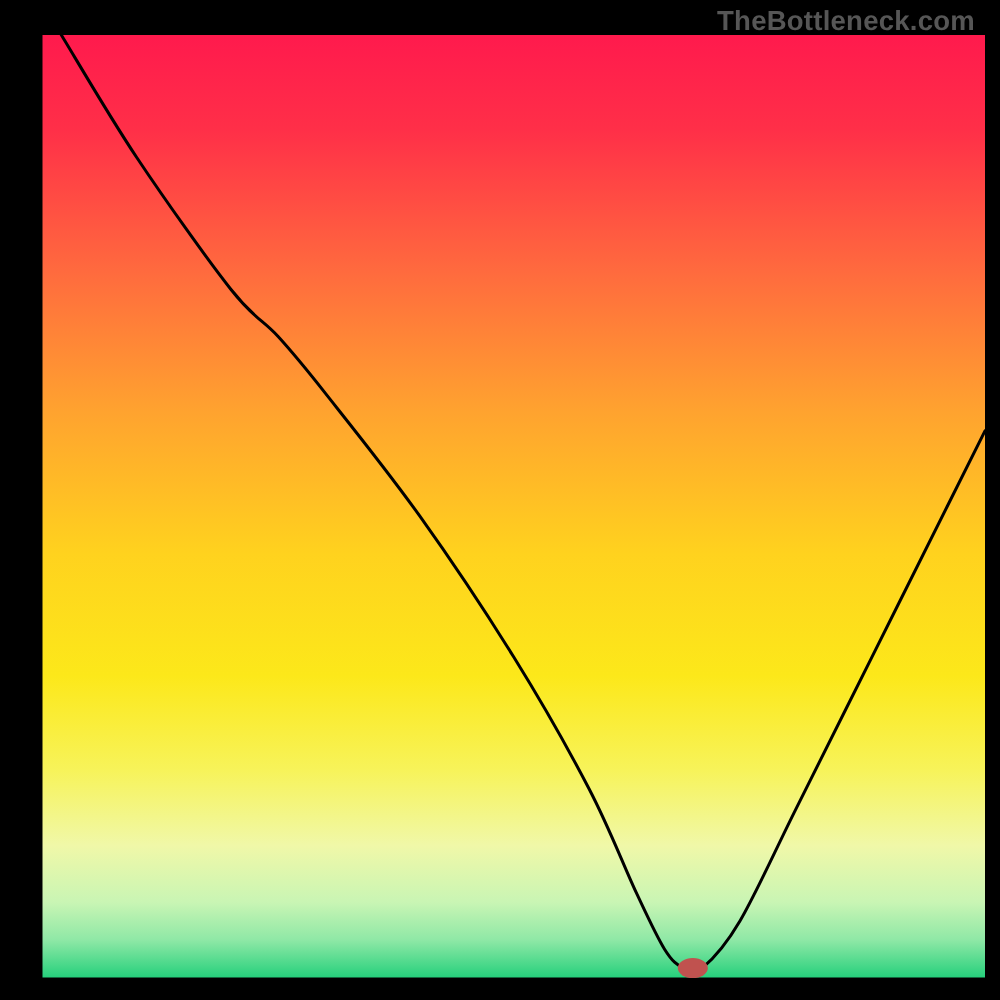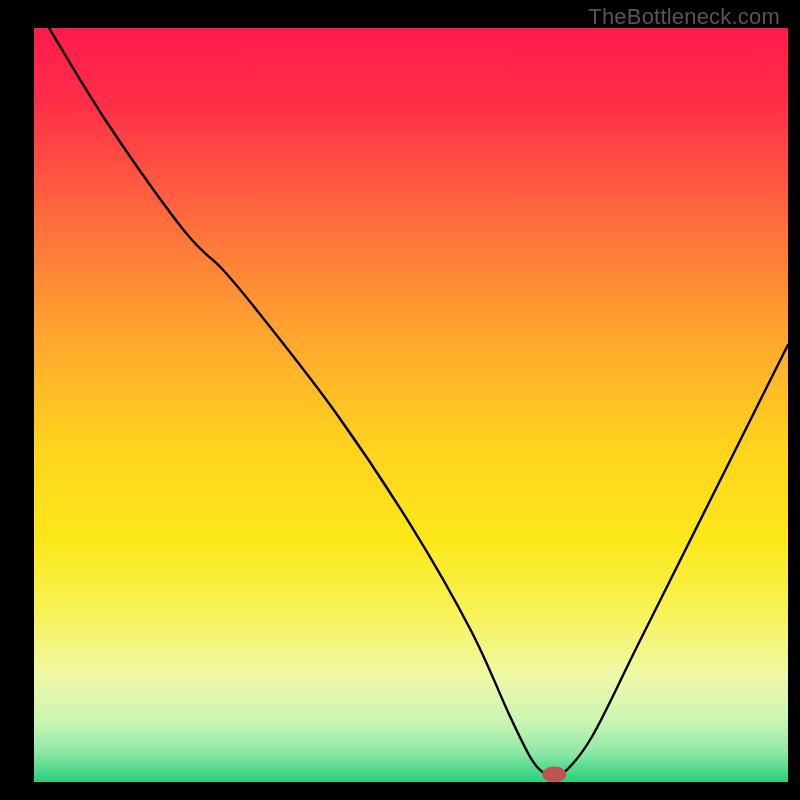--- a/index.html
+++ b/index.html
@@ -15,21 +15,21 @@
     width: 800px;
     height: 800px;
     background: #000;
   }
   .watermark {
     position: absolute;
     top: 4px;
     right: 20px;
     font-family: Arial, Helvetica, sans-serif;
     font-size: 22px;
-    font-weight: 400;
+    font-weight: 700;
     color: #565656;
     letter-spacing: 0.2px;
   }
   svg {
     display: block;
   }
 </style>
 </head>
 <body>
 

